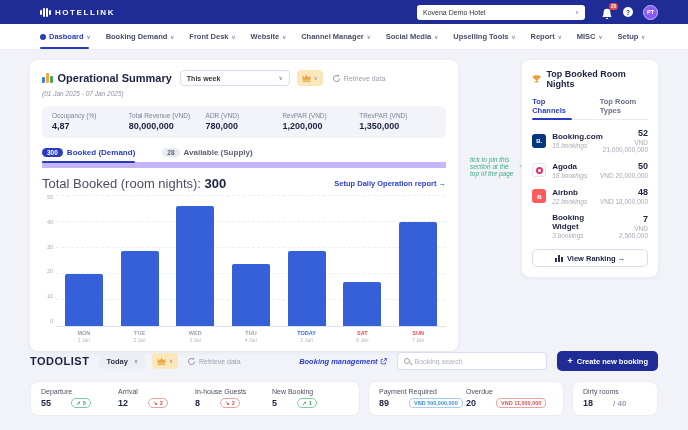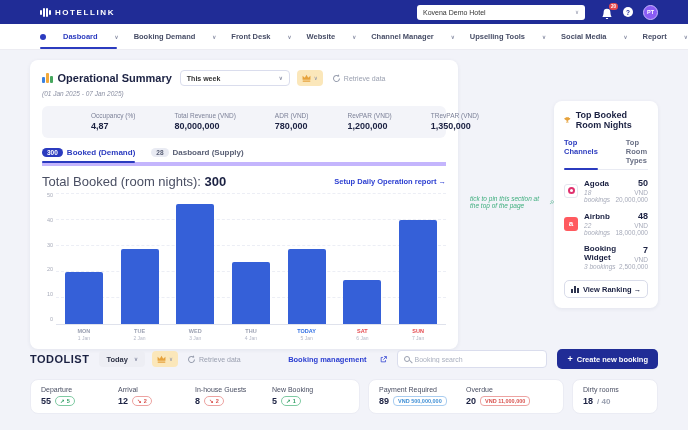--- a/index.html
+++ b/index.html
@@ -18,53 +18,53 @@
   .hotel-select .chev { margin-left:auto; }
   .chev { color:#8a8fa5; font-size:5.5px; }
   .top-icons { display:flex; align-items:center; gap:10px; margin-left:16px; }
   .bell { position:relative; width:12px; height:12px; cursor:pointer; }
   .badge-notif { position:absolute; top:-3px; right:-5px; background:#e5484d; color:#fff; font-size:4.5px; font-weight:bold; border-radius:4px; padding:0.5px 2px; line-height:1.3; }
   .help { width:10px; height:10px; border-radius:50%; background:#fff; color:#202c96; font-size:6.5px; font-weight:bold; display:flex; align-items:center; justify-content:center; cursor:pointer; }
   .avatar { width:15px; height:15px; border-radius:50%; background:#8a5cf5; border:1px solid #c9b6ff; color:#fff; font-size:5.5px; font-weight:bold; display:flex; align-items:center; justify-content:center; cursor:pointer; }
 
   
   .nav { height:26px; background:#fff; display:flex; align-items:center; gap:15px; padding:0 40px; border-bottom:1px solid #ececf2; }
-  .nav-item { display:flex; align-items:center; gap:17px; font-size:7.5px; font-weight:bold; color:#474d66; height:100%; position:relative; cursor:pointer; white-space:nowrap; }
+  .nav-item { display:flex; align-items:center; gap:3px; font-size:7.5px; font-weight:bold; color:#474d66; height:100%; position:relative; cursor:pointer; white-space:nowrap; }
   .nav-item.active { color:#2b3bbf; }
   .nav-item.active::after { content:""; position:absolute; left:0; right:2px; bottom:0; height:2px; background:#2b3bbf; border-radius:2px; }
   .nav-globe { width:6px; height:6px; border-radius:50%; background:#2b3bbf; display:inline-block; }
 
   
   .main { padding:10px 30px 0; }
-  .row { display:flex; gap:12px; align-items:center; }
+  .row { display:flex; gap:12px; align-items:flex-start; }
   .card { background:#fff; border-radius:8px; box-shadow:0 1px 4px rgba(30,40,90,0.07); }
   .summary-card { width:428px; padding:10px 12px 8px; }
   .right-col { width:188px; display:flex; flex-direction:row; }
 
   
   .sum-head { display:flex; align-items:center; }
   .mini-chart { display:flex; align-items:flex-end; gap:1.5px; height:10px; margin-right:5px; }
   .mini-chart i { width:2.5px; border-radius:1px; display:block; }
   .mini-chart i:nth-child(1){height:6px;background:#3b82e0} .mini-chart i:nth-child(2){height:10px;background:#f2a93b} .mini-chart i:nth-child(3){height:7px;background:#46a75e}
   .sum-title { font-size:11px; font-weight:bold; color:#1b2142; }
   .select { border:1px solid #dadded; border-radius:4px; height:16px; display:flex; align-items:center; padding:0 6px; font-size:7px; font-weight:bold; color:#333; background:#fff; cursor:pointer; }
   .select.period { width:110px; margin-left:8px; }
   .select .chev { margin-left:auto; }
   .btn-gold { background:#fbe7ba; border-radius:4px; height:16px; display:flex; align-items:center; padding:0 5px; gap:3px; margin-left:7px; cursor:pointer; }
   .retrieve { display:flex; align-items:center; gap:3px; color:#9aa0b0; font-size:7px; margin-left:9px; cursor:pointer; }
   .date-range { font-size:6.5px; font-style:italic; color:#8b90a3; margin:4px 0 9px; }
 
   
   .stats-box { background:#f3f4f9; border-radius:6px; padding:6px 10px 7px; display:flex; }
-  .stat { flex:1;margin-left:39px; }
+  .stat { flex:1; }
   .stat .lb { font-size:6.5px; color:#7c8198; margin-bottom:2px; white-space:nowrap; }
   .stat .vl { font-size:9px; font-weight:bold; color:#1b2142; }
 
   
-  .tabs { display:flex; gap:16px; border-bottom:4px solid #c4b5fd; margin-top:10px; }
+  .tabs { display:flex; gap:27px; border-bottom:6px solid #c4b5fd; margin-top:10px; }
   .tab { display:flex; align-items:center; gap:4px; padding-bottom:5px; font-size:8px; font-weight:bold; color:#5a6075; position:relative; cursor:pointer; }
   .tab .pill { border-radius:8px; padding:1px 5px; font-size:6.5px; font-weight:bold; background:#e9ebf3; color:#5a6075; }
   .tab.active { color:#2b3bbf; }
   .tab.active .pill { background:#2b3bbf; color:#fff; }
   .tab.active::after { content:""; position:absolute; left:0; right:0; bottom:-1px; height:2px; background:#2b3bbf; border-radius:2px; }
 
   .total-row { display:flex; justify-content:space-between; align-items:center; margin:8px 0 6px; }
   .total-lb { font-size:13px; color:#4a4f63; }
   .total-lb b { color:#1b2142; }
   .report-link { font-size:7.5px; font-weight:bold; color:#2b3ed1; cursor:pointer; }
@@ -103,35 +103,35 @@
   .crev { font-size:6.5px; color:#a7abba; margin-top:1px; }
   .rank-btn { margin-top:10px; border:1px solid #d9dcea; border-radius:5px; height:18px; display:flex; align-items:center; justify-content:center; gap:4px; font-size:7.5px; font-weight:bold; color:#1b2142; cursor:pointer; }
   .rank-icon { display:flex; align-items:flex-end; gap:1px; height:7px; }
   .rank-icon i { width:2px; background:#2e344f; display:block; }
   .rank-icon i:nth-child(1){height:4px} .rank-icon i:nth-child(2){height:7px} .rank-icon i:nth-child(3){height:5px}
 
   
   .todo-head { display:flex; align-items:center; }
   .todo-title { font-size:11px; font-weight:bold; letter-spacing:0.5px; color:#1b2142; }
   .pill-select { background:#edeef4; border-radius:4px; height:16px; display:flex; align-items:center; gap:6px; padding:0 7px; font-size:7.5px; font-weight:bold; color:#2e3346; margin-left:10px; cursor:pointer; }
-  .bm-link { margin-left:auto; display:flex; align-items:center; gap:14px; font-size:7.5px; font-weight:bold; color:#2b3ed1; cursor:pointer; }
+  .bm-link { margin-left:auto; display:flex; align-items:center; gap:3px; font-size:7.5px; font-weight:bold; color:#2b3ed1; cursor:pointer;font-style:italic; }
   .search { width:150px; height:18px; border:1px solid #dadded; border-radius:4px; background:#fff; display:flex; align-items:center; gap:4px; padding:0 6px; margin-left:10px; }
   .search input { border:none; outline:none; font-size:7px; width:100%; color:#333; font-family:inherit; background:transparent; }
   .search input::placeholder { color:#aab0bf; }
   .mag { width:6px; height:6px; border:1px solid #9aa0b0; border-radius:50%; position:relative; flex:none; }
   .mag::after { content:""; position:absolute; width:3.5px; height:1px; background:#9aa0b0; transform:rotate(45deg); right:-3px; bottom:-1px; }
   .create-btn { margin-left:10px; background:#202c96; color:#fff; border-radius:5px; height:20px; display:flex; align-items:center; gap:4px; padding:0 10px; font-size:7.5px; font-weight:bold; cursor:pointer; }
   .create-btn .plus { font-size:9px; font-weight:bold; }
 
   .todo-cards { display:flex; gap:8px; margin-top:10px; }
   .tcard { background:#fff; border:1px solid #ebecf4; border-radius:8px; padding:6px 10px 7px; display:flex; }
   .tcard.g0 { width:330px; } .tcard.g1 { width:196px; } .tcard.g2 { width:86px; }
   .titem { flex:1; min-width:0; }
   .titem .lb { font-size:7px; color:#4a4f63; margin-bottom:3px; white-space:nowrap; }
-  .vrow { display:flex; align-items:flex-end; gap:4px; }
+  .vrow { display:flex; align-items:flex-end; gap:20px; }
   .vrow .vl { font-size:9px; font-weight:bold; color:#1b2142; }
   .suffix { font-size:8px; font-weight:bold; color:#9aa0b0; }
   .badge { border-radius:8px; font-size:5.5px; font-weight:bold; padding:1px 4px; display:inline-flex; align-items:center; gap:2px; border:1px solid; white-space:nowrap; background:#fff; }
   .badge.up { color:#2f9e63; border-color:#7fcaa2; }
   .badge.down { color:#d9534f; border-color:#eda3a1; }
   .badge.amount-blue { color:#3f8fd6; border-color:#a9cdf0; border-radius:4px; }
   .badge.amount-red { color:#d9534f; border-color:#eda3a1; border-radius:4px; }
 </style>
 </head>
 <body>
@@ -179,25 +179,25 @@
     </div>
     <div class="nav-item">
       <span>Website</span>
       <span class="chev">∨</span>
     </div>
     <div class="nav-item">
       <span>Channel Manager</span>
       <span class="chev">∨</span>
     </div>
     <div class="nav-item">
+      <span>Social Media</span>
+      <span class="chev">∨</span>
+    </div>
+    <div class="nav-item">
       <span>Upselling Tools</span>
-      <span class="chev">∨</span>
-    </div>
-    <div class="nav-item">
-      <span>Social Media</span>
       <span class="chev">∨</span>
     </div>
     <div class="nav-item">
       <span>Report</span>
       <span class="chev">∨</span>
     </div>
     <div class="nav-item">
       <span>MISC</span>
       <span class="chev">∨</span>
     </div>
@@ -262,21 +262,21 @@
           </div>
         </div>
 
       <div class="tabs">
         <div class="tab active">
           <span class="pill">300</span>
           <span>Booked (Demand)</span>
         </div>
         <div class="tab">
           <span class="pill">28</span>
-          <span>Dasboard (Supply)</span>
+          <span>Available (Supply)</span>
         </div>
       </div>
 
       <div class="total-row">
         <div class="total-lb">
           <span>Total Booked (room nights):</span> <b>300</b>
         </div>
         <div class="report-link">Setup Daily Operation report →</div>
       </div>
 
@@ -353,20 +353,33 @@
               <path d="M4 1.5h8V3h3.2c0 3-1.9 4.6-3.5 4.9A4.2 4.2 0 0 1 9 9.8V12h2.2v2H4.8v-2H7V9.8A4.2 4.2 0 0 1 4.3 7.9C2.7 7.6.8 6 .8 3H4z" fill="#e6a23c"></path>
             </svg>
           <span>Top Booked Room Nights</span>
         </div>
         <div class="tb-tabs">
           <div class="tb-tab active">Top Channels</div>
           <div class="tb-tab">Top Room Types</div>
         </div>
         <div>
             <div class="chan">
+              <div class="cicon" style="background: rgb(4, 53, 127);">
+                <span style="color: rgb(255, 255, 255); font-size: 6px;">B.</span>
+              </div>
+              <div>
+                <div class="cname">Booking.com</div>
+                <div class="cbook">15 bookings</div>
+              </div>
+              <div class="cright">
+                <div class="cn">52</div>
+                <div class="crev">VND 21,000,000,000</div>
+              </div>
+            </div>
+            <div class="chan">
               <div class="cicon ring" style="background: rgb(255, 255, 255);">
                 <i></i>
               </div>
               <div>
                 <div class="cname">Agoda</div>
                 <div class="cbook">18 bookings</div>
               </div>
               <div class="cright">
                 <div class="cn">50</div>
                 <div class="crev">VND 20,000,000</div>

